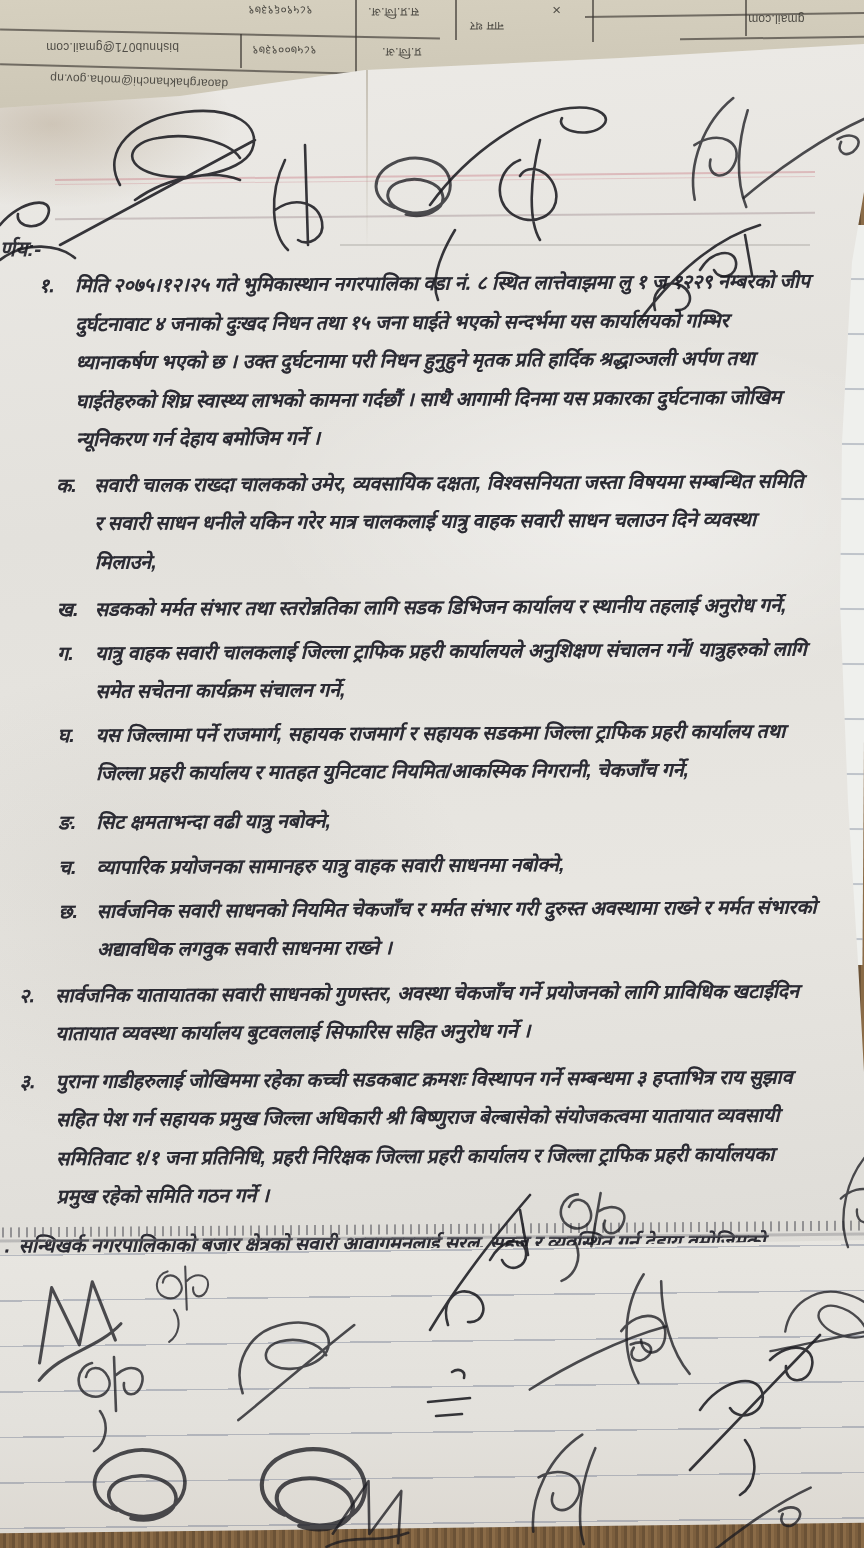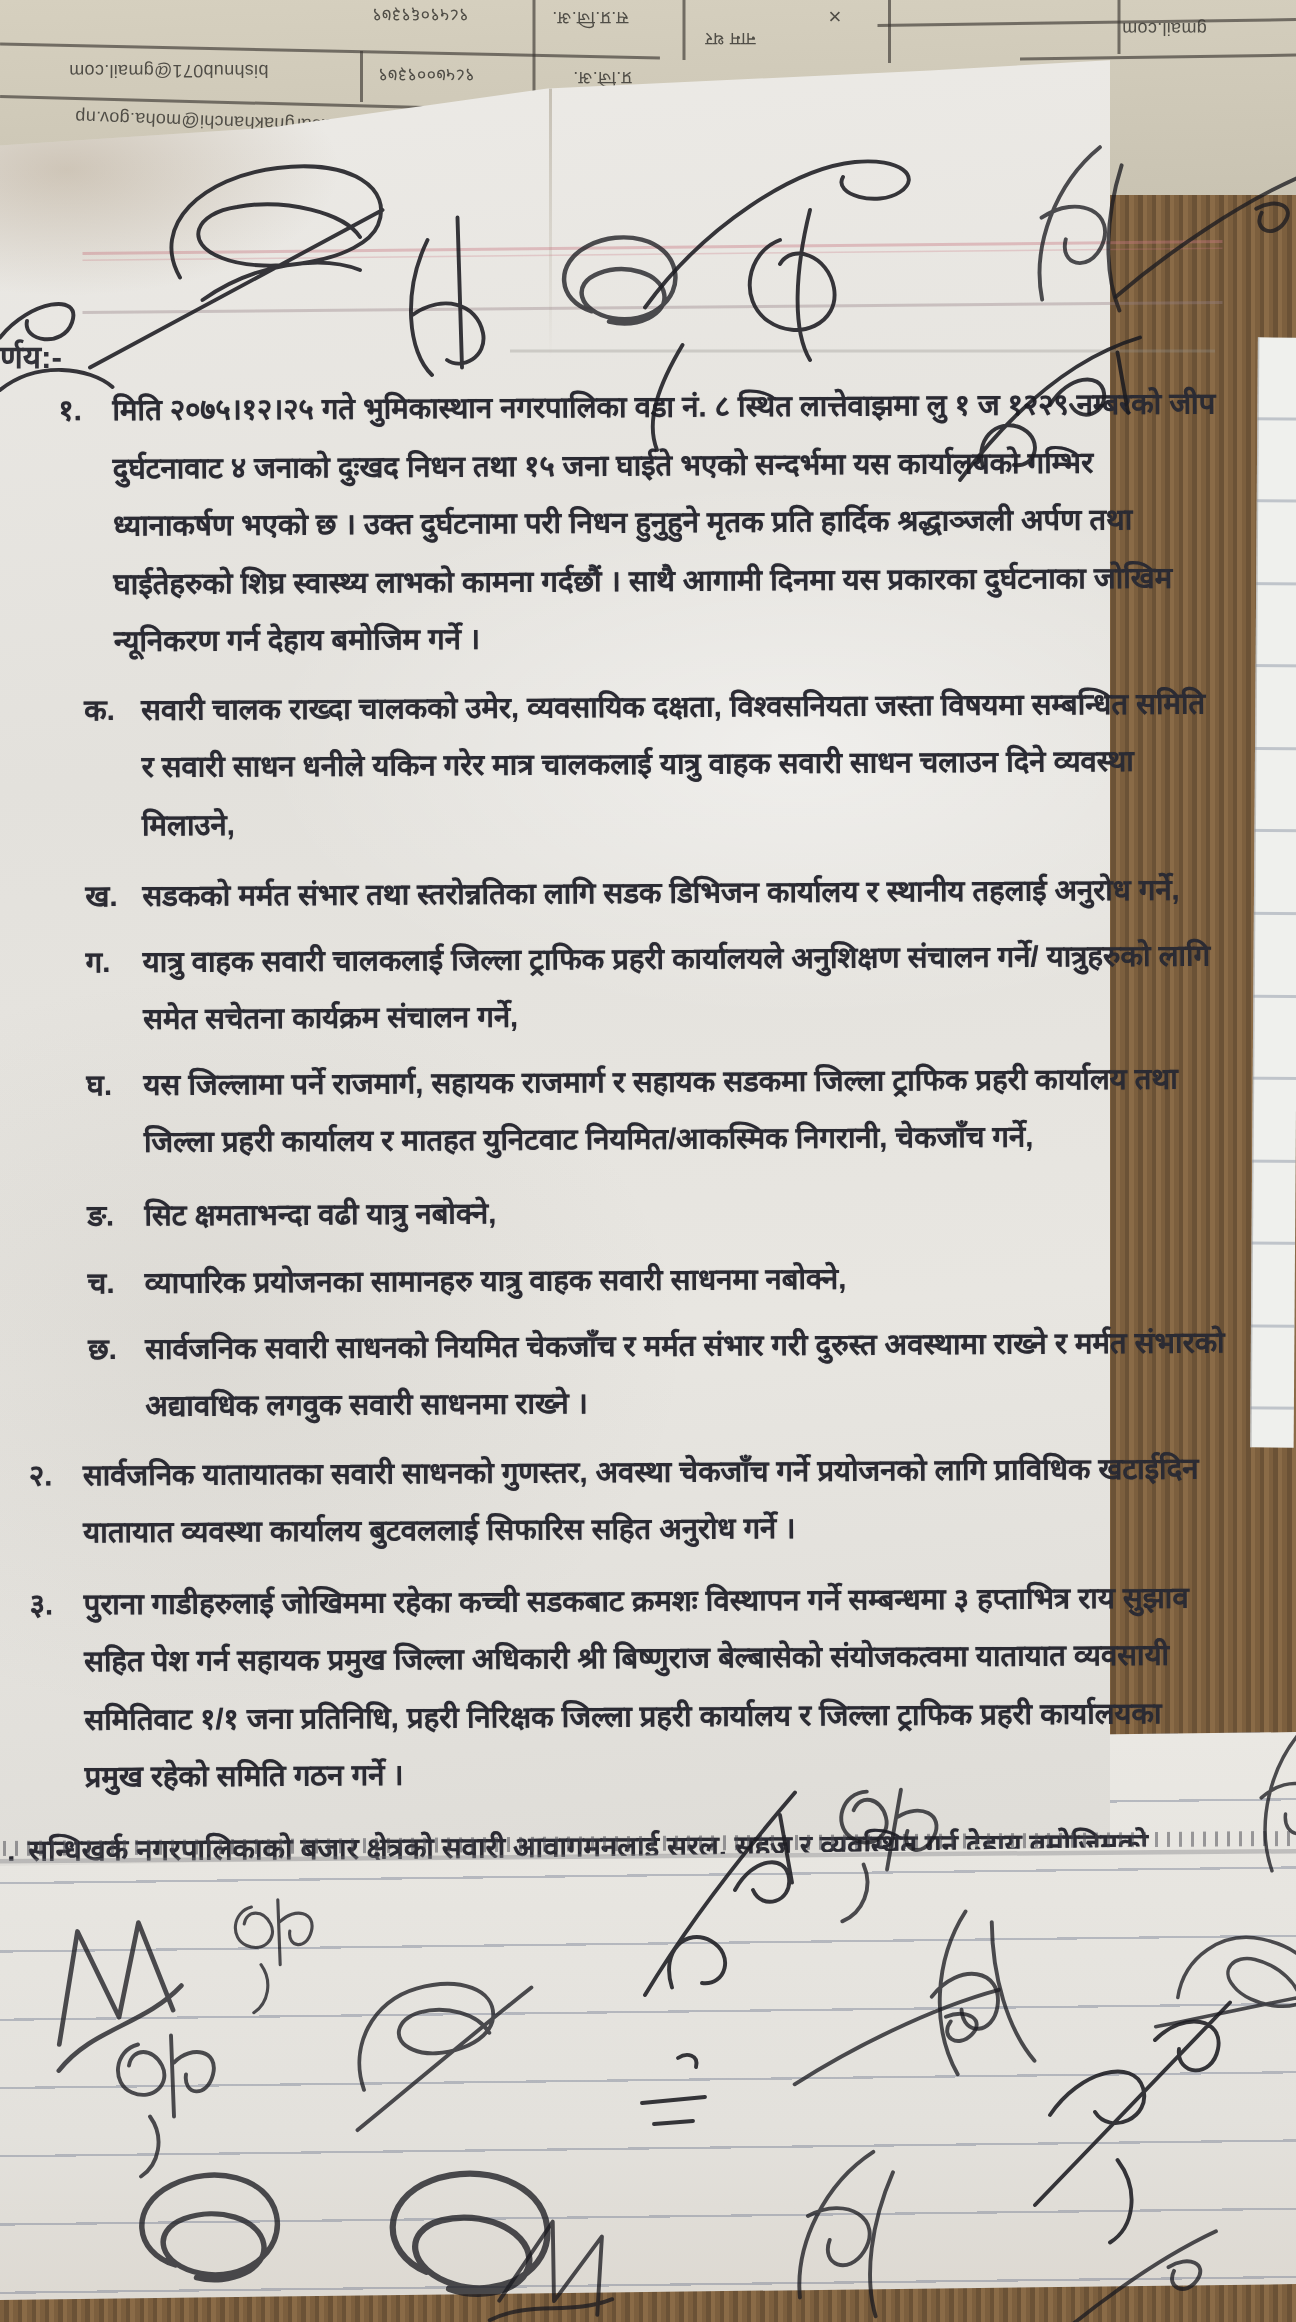--- a/index.html
+++ b/index.html
@@ -20,29 +20,29 @@
       repeating-linear-gradient(180deg,transparent 0 53px,rgba(120,130,150,.4) 53px 55px),
       #eff0ed;
     border-left:1px solid rgba(140,140,140,.45);transform:rotate(.4deg);}
   
   .lined-page{position:absolute;left:-10px;top:1160px;width:884px;height:368px;
     background:
       repeating-linear-gradient(180deg,transparent 0 44px,rgba(100,110,135,.38) 44px 45.5px),
       linear-gradient(180deg,#eae8e3,#e3e1dc 70%,#ddd9d2);
     transform:rotate(-.7deg);}
   
-  .main-paper{position:absolute;left:0;top:1px;width:740px;height:1246px;
+  .main-paper{position:absolute;left:0;top:12px;width:864px;height:1246px;
     clip-path:polygon(0 96px,180px 84px,365px 58px,620px 46px,864px 32px,
       864px 180px,852px 250px,842px 430px,840px 590px,848px 790px,858px 950px,
       864px 1060px,864px 1228px,430px 1236px,0 1243px);
     background:
       radial-gradient(ellipse 260px 120px at 6% 9%,rgba(140,115,80,.30),transparent 70%),
       radial-gradient(ellipse 600px 300px at 72% 40%,rgba(255,255,255,.45),transparent 60%),
       radial-gradient(ellipse 500px 380px at 18% 72%,rgba(120,115,105,.10),transparent 65%),
-      linear-gradient(175deg,#edebe7 0%,#e3e1dc 40%,#e8e6e1 70%,#dedcd7 100%);}
+      linear-gradient(175deg,#edebe7 0%,#e3e1dc 40%,#e8e6e1 70%,#dedcd7 100%); font-style: italic;}
   .crease-v{position:absolute;left:366px;top:58px;width:2px;height:180px;
     background:linear-gradient(180deg,rgba(160,150,130,.5),rgba(160,150,130,0));}
   .rule{position:absolute;left:55px;width:760px;height:2px;}
   .rule.r1{top:163px;background:rgba(200,120,130,.40);transform:rotate(-.6deg);}
   .rule.r2{top:168px;height:1px;background:rgba(200,120,130,.28);transform:rotate(-.6deg);}
   .rule.r3{top:203px;height:1.5px;background:rgba(150,130,135,.38);transform:rotate(-.5deg);}
   .rule.r4{top:232px;left:340px;width:470px;height:1.5px;background:rgba(150,145,140,.33);}
   
   .serration{position:absolute;left:-6px;top:1224px;width:880px;height:10px;
     transform:rotate(-.45deg);

